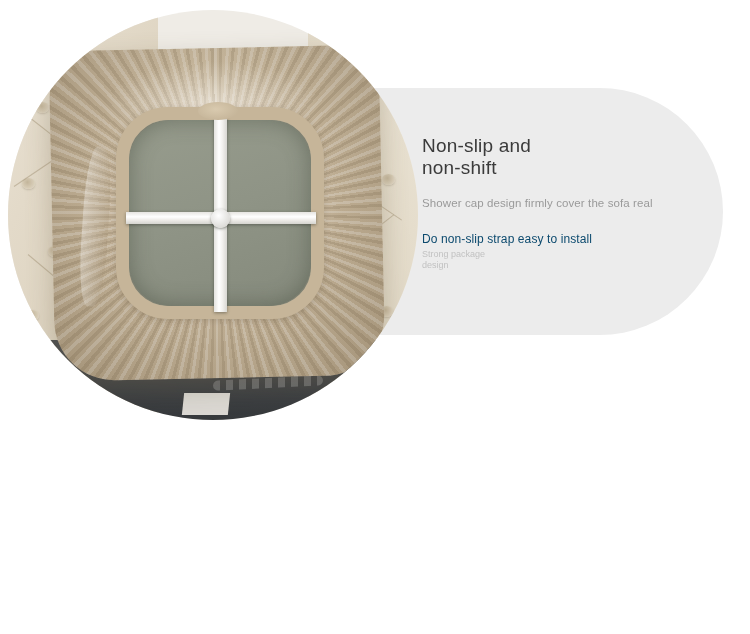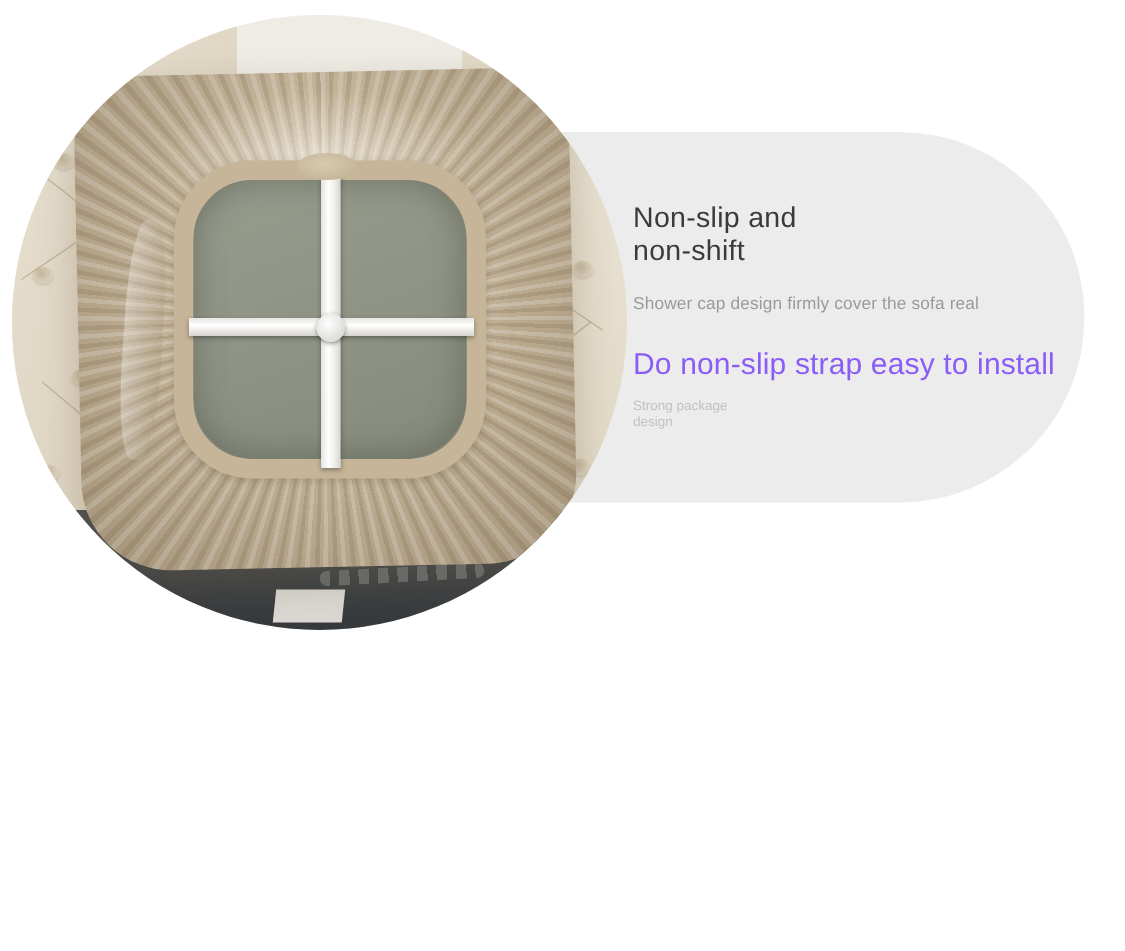--- a/index.html
+++ b/index.html
@@ -237,28 +237,28 @@
   #sub-line-1 {
     left: 422px;
     top: 197px;
     font-size: 11.5px;
     color: #9a9a9a;
     letter-spacing: .1px;
   }
   #sub-line-2 {
     left: 422px;
     top: 232px;
-    font-size: 20px;
-    color: #8b5cf6;
+    font-size: 12px;
+    color: #0c4a6e;
     letter-spacing: .1px;
     text-align: center;
   }
   #sub-line-3 {
     left: 422px;
-    top: 265px;
+    top: 249px;
     font-size: 9px;
     line-height: 11px;
     color: #c2c2c2;
   }
 
   
   #bottom { position: absolute; left: 0; top: 430px; width: 750px; height: 204px; }
 </style>
 </head>
 <body>

